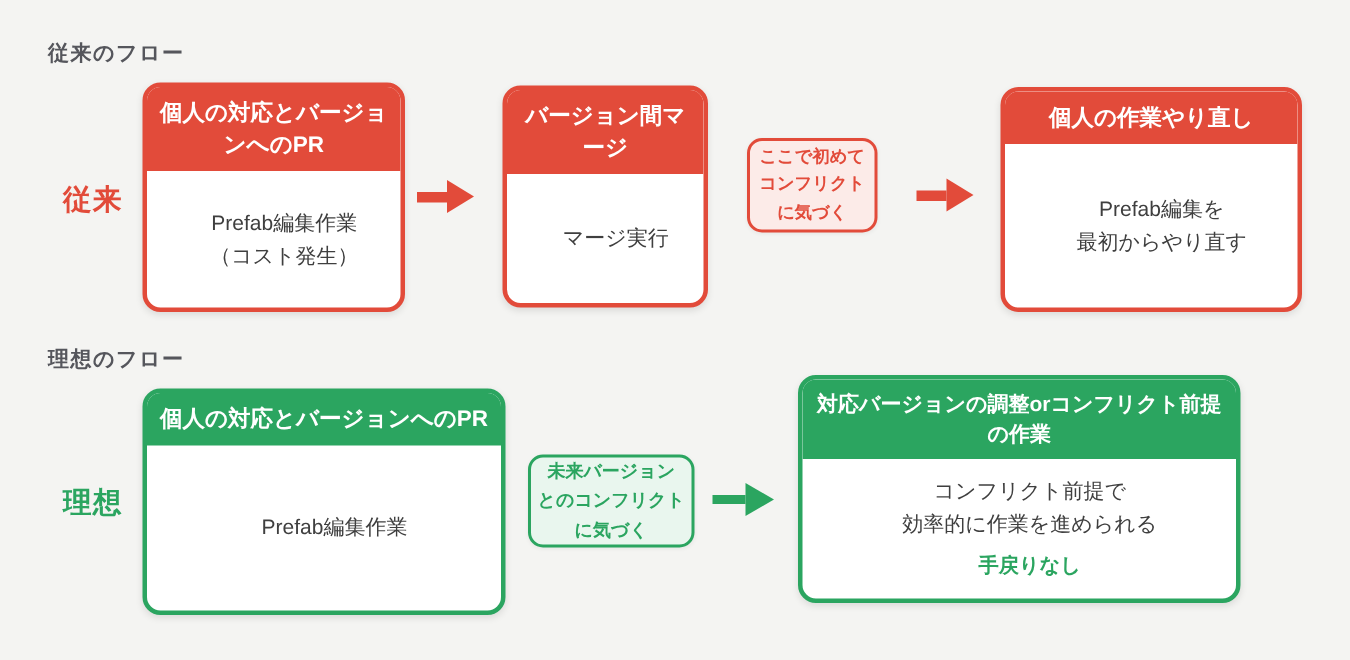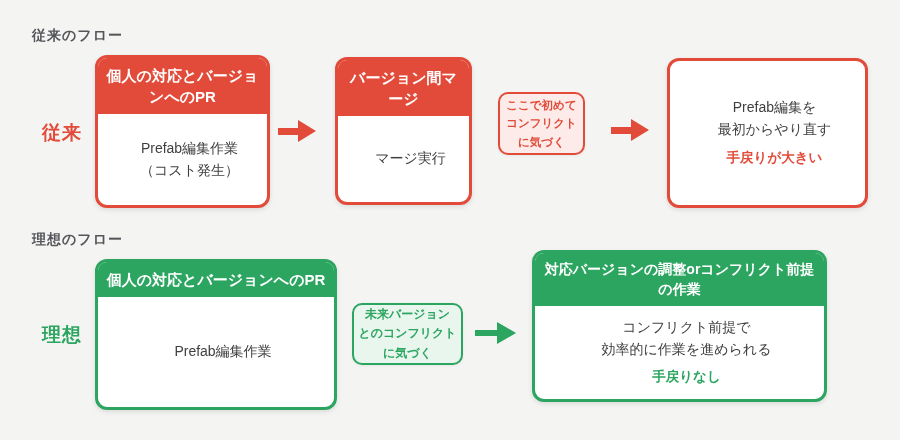--- a/index.html
+++ b/index.html
@@ -101,24 +101,24 @@
     <div>コンフリクト</div>
     <div>に気づく</div>
   </div>
 
   <div class="arrow red" style="left:611px;top:119px;">
     <div class="stem"></div>
     <div class="head"></div>
   </div>
 
   <div class="card red" style="left:667px;top:58px;width:201px;height:150px;">
+    <div class="card-header">個人の作業やり直し</div>
     <div class="card-body">
       <div>Prefab編集を</div>
       <div>最初からやり直す</div>
-      <div class="emph red-text">手戻りが大きい</div>
     </div>
   </div>
 
   <div class="section-label" style="left:32px;top:231px;">理想のフロー</div>
 
   <div class="row-label green-text" style="left:42px;top:322px;">理想</div>
 
   <div class="card green" style="left:95px;top:259px;width:242px;height:151px;">
     <div class="card-header">個人の対応とバージョンへのPR</div>
     <div class="card-body">

